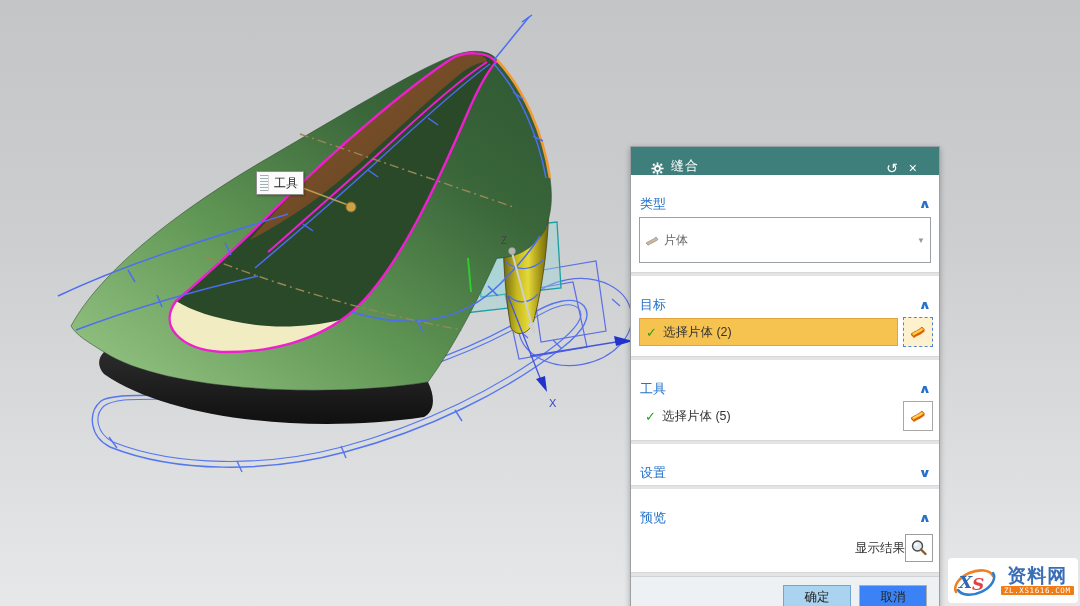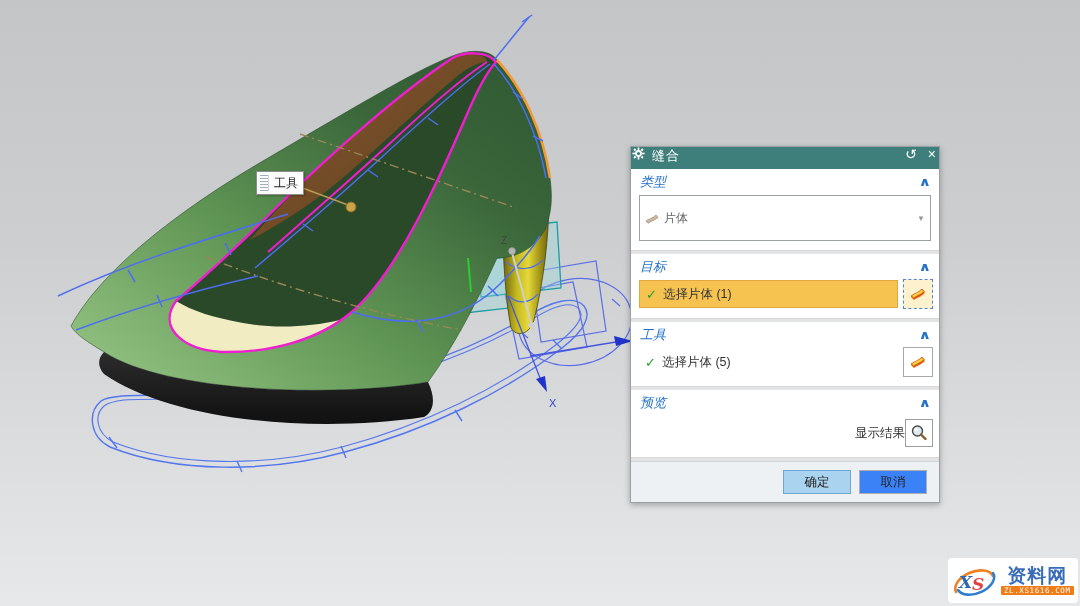--- a/index.html
+++ b/index.html
@@ -25,29 +25,29 @@
   }
   .anno .anno-text{font-size:12px;color:#222;padding:0 5px 0 3px;}
   
   .dialog{
     position:absolute;left:630px;top:146px;width:308px;
     background:#e3e4e5;border:1px solid #9aa0a4;
     box-shadow:0 2px 6px rgba(0,0,0,.28);
     font-size:13px;color:#333;
   }
   .titlebar{
-    height:22px;background:#3e7e7b;color:#fff;
-    display:flex;align-items:flex-start;padding:0 1px;gap:7px;
+    height:28px;background:#3e7e7b;color:#fff;
+    display:flex;align-items:flex-end;padding:0 20px;gap:7px;
   }
   .titlebar .title{flex:1;font-size:13px;letter-spacing:1px;}
   .tb-btn{color:#fff;font-size:14px;line-height:1;cursor:default;padding:0 2px;}
   .group{background:#fff;margin-bottom:3px;border-bottom:1px solid #d8d8d8;}
   .group-header{
     display:flex;justify-content:space-between;align-items:center;
-    padding:4px 9px 3px 9px;color:#2472c8;font-style:italic;
+    padding:20px 9px 3px 9px;color:#2472c8;
   }
   .caret{font-weight:bold;font-size:12px;color:#2472c8;transform:scaleX(1.3);}
   .dropdown{
     margin:1px 8px 9px 8px;height:20px;border:1px solid #9aa0a4;background:#fff;
     display:flex;align-items:center;gap:5px;padding:12px 5px;color:#666;font-size:12px;
   }
   .dropdown .dd-arrow{margin-left:auto;color:#999;font-size:8px;}
   .sel-row-wrap{display:flex;align-items:center;gap:5px;padding:0 6px 9px 8px;}
   .sel-row{
     flex:1;height:26px;display:flex;align-items:center;gap:6px;padding:0 6px;font-size:12.5px;color:#333;
@@ -252,21 +252,21 @@
   </div>
 
   <div class="group">
     <div class="group-header">
       <span>目标</span>
       <span class="caret">∧</span>
     </div>
     <div class="sel-row-wrap">
       <div class="sel-row active">
         <span class="check">✓</span>
-        <span>选择片体 (1)</span>
+        <span>选择片体 (2)</span>
       </div>
       <div class="icon-btn active">
         <svg width="18" height="16" viewBox="0 0 18 16">
           <path d="M2 11 C6 8 9 8 13 4 L16 7 C12 11 9 11 5 14 Z" fill="#e8650f"></path>
           <path d="M2 10 C6 7 9 7 13 3 L15.4 5.6 C11.6 9.4 8.6 9.4 4.6 12.4 Z" fill="#f9a822" stroke="#b14a00" stroke-width="0.7"></path>
           <path d="M3.4 9.6 C6.8 7.2 9.4 7 12.6 4.2 L13.8 5.4 C10.8 8.2 8 8.4 5 10.8 Z" fill="#ffd253"></path>
         </svg>
       </div>
     </div>
   </div>
@@ -284,20 +284,26 @@
       <div class="icon-btn">
         <svg width="18" height="16" viewBox="0 0 18 16">
           <path d="M2 11 C6 8 9 8 13 4 L16 7 C12 11 9 11 5 14 Z" fill="#e8650f"></path>
           <path d="M2 10 C6 7 9 7 13 3 L15.4 5.6 C11.6 9.4 8.6 9.4 4.6 12.4 Z" fill="#f9a822" stroke="#b14a00" stroke-width="0.7"></path>
           <path d="M3.4 9.6 C6.8 7.2 9.4 7 12.6 4.2 L13.8 5.4 C10.8 8.2 8 8.4 5 10.8 Z" fill="#ffd253"></path>
         </svg>
       </div>
     </div>
   </div>
 
+  <div class="group">
+    <div class="group-header">
+      <span>设置</span>
+      <span class="caret">∨</span>
+    </div>
+  </div>
 
   <div class="group">
     <div class="group-header">
       <span>预览</span>
       <span class="caret">∧</span>
     </div>
     <div class="preview-row">
       <span class="pv-label">显示结果</span>
       <div class="mag-btn">
         <svg width="18" height="18" viewBox="0 0 18 18">

